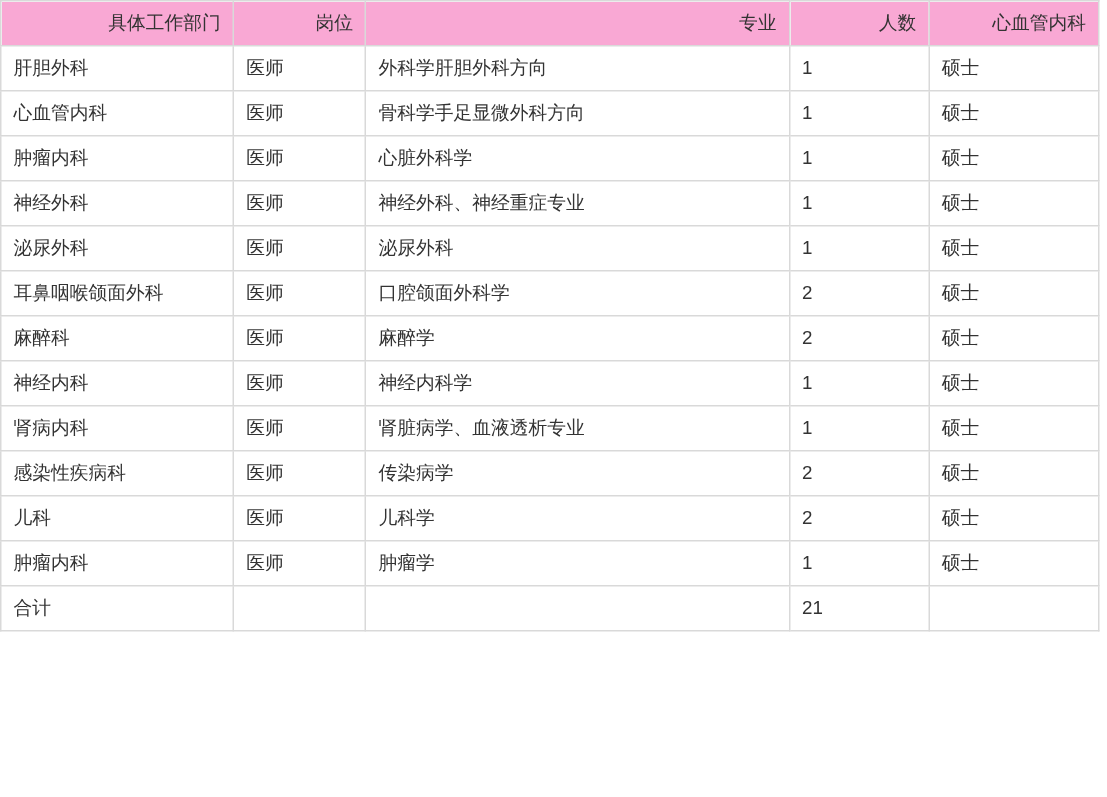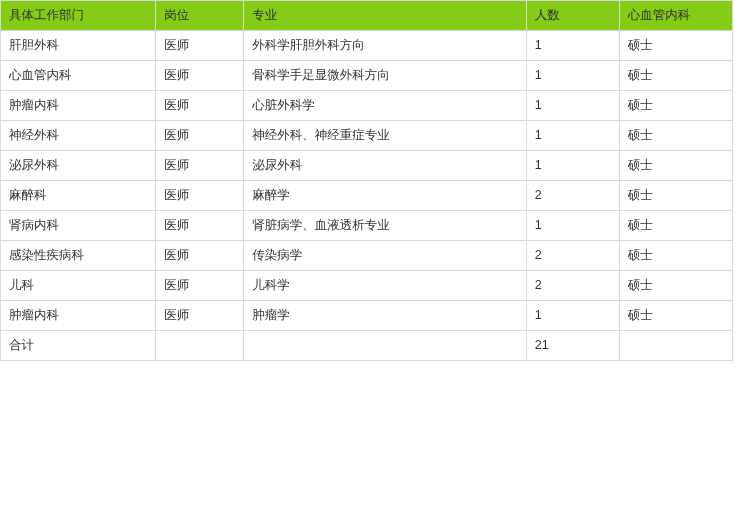--- a/index.html
+++ b/index.html
@@ -31,22 +31,23 @@
     font-size: 12.5px;
     font-weight: normal;
     text-align: left;
     vertical-align: middle;
     color: #333333;
     line-height: 1.2;
     white-space: nowrap;
     overflow: hidden;
   }
   table.recruit-table thead td {
-    background: #84cc16;
+    background: #f9a8d4;
     color: #333333;
+    text-align: right;
   }
   .col-dept   { width: 155px; }
   .col-post   { width: 88px;  }
   .col-major  { width: 282px; }
   .col-count  { width: 93px;  }
   .col-edu    { width: 113px; }
   tr.total-row td {
     height: 29px;
   }
 </style>
@@ -101,24 +102,38 @@
         <td>硕士</td>
       </tr>
       <tr>
         <td>泌尿外科</td>
         <td>医师</td>
         <td>泌尿外科</td>
         <td>1</td>
         <td>硕士</td>
       </tr>
       <tr>
+        <td>耳鼻咽喉颌面外科</td>
+        <td>医师</td>
+        <td>口腔颌面外科学</td>
+        <td>2</td>
+        <td>硕士</td>
+      </tr>
+      <tr>
         <td>麻醉科</td>
         <td>医师</td>
         <td>麻醉学</td>
         <td>2</td>
+        <td>硕士</td>
+      </tr>
+      <tr>
+        <td>神经内科</td>
+        <td>医师</td>
+        <td>神经内科学</td>
+        <td>1</td>
         <td>硕士</td>
       </tr>
       <tr>
         <td>肾病内科</td>
         <td>医师</td>
         <td>肾脏病学、血液透析专业</td>
         <td>1</td>
         <td>硕士</td>
       </tr>
       <tr>

